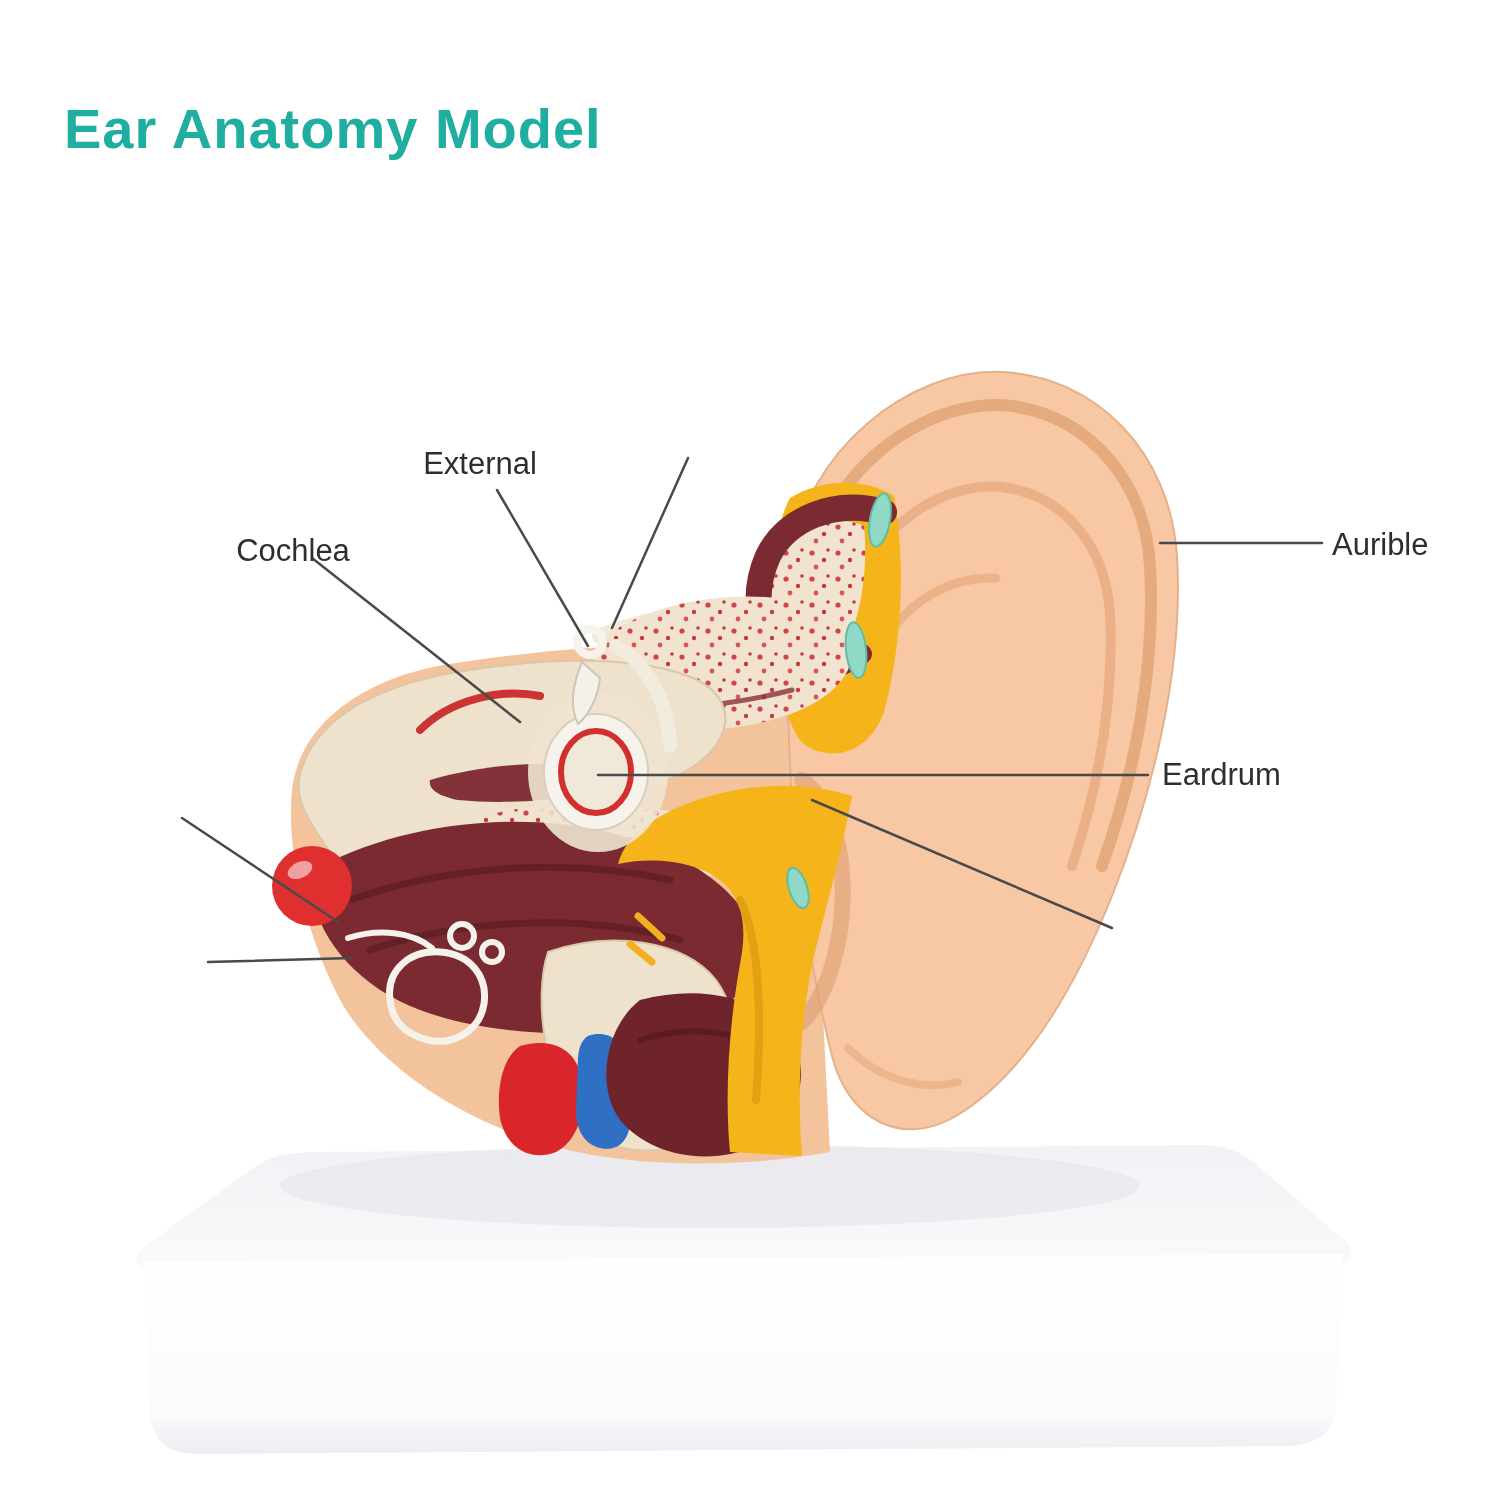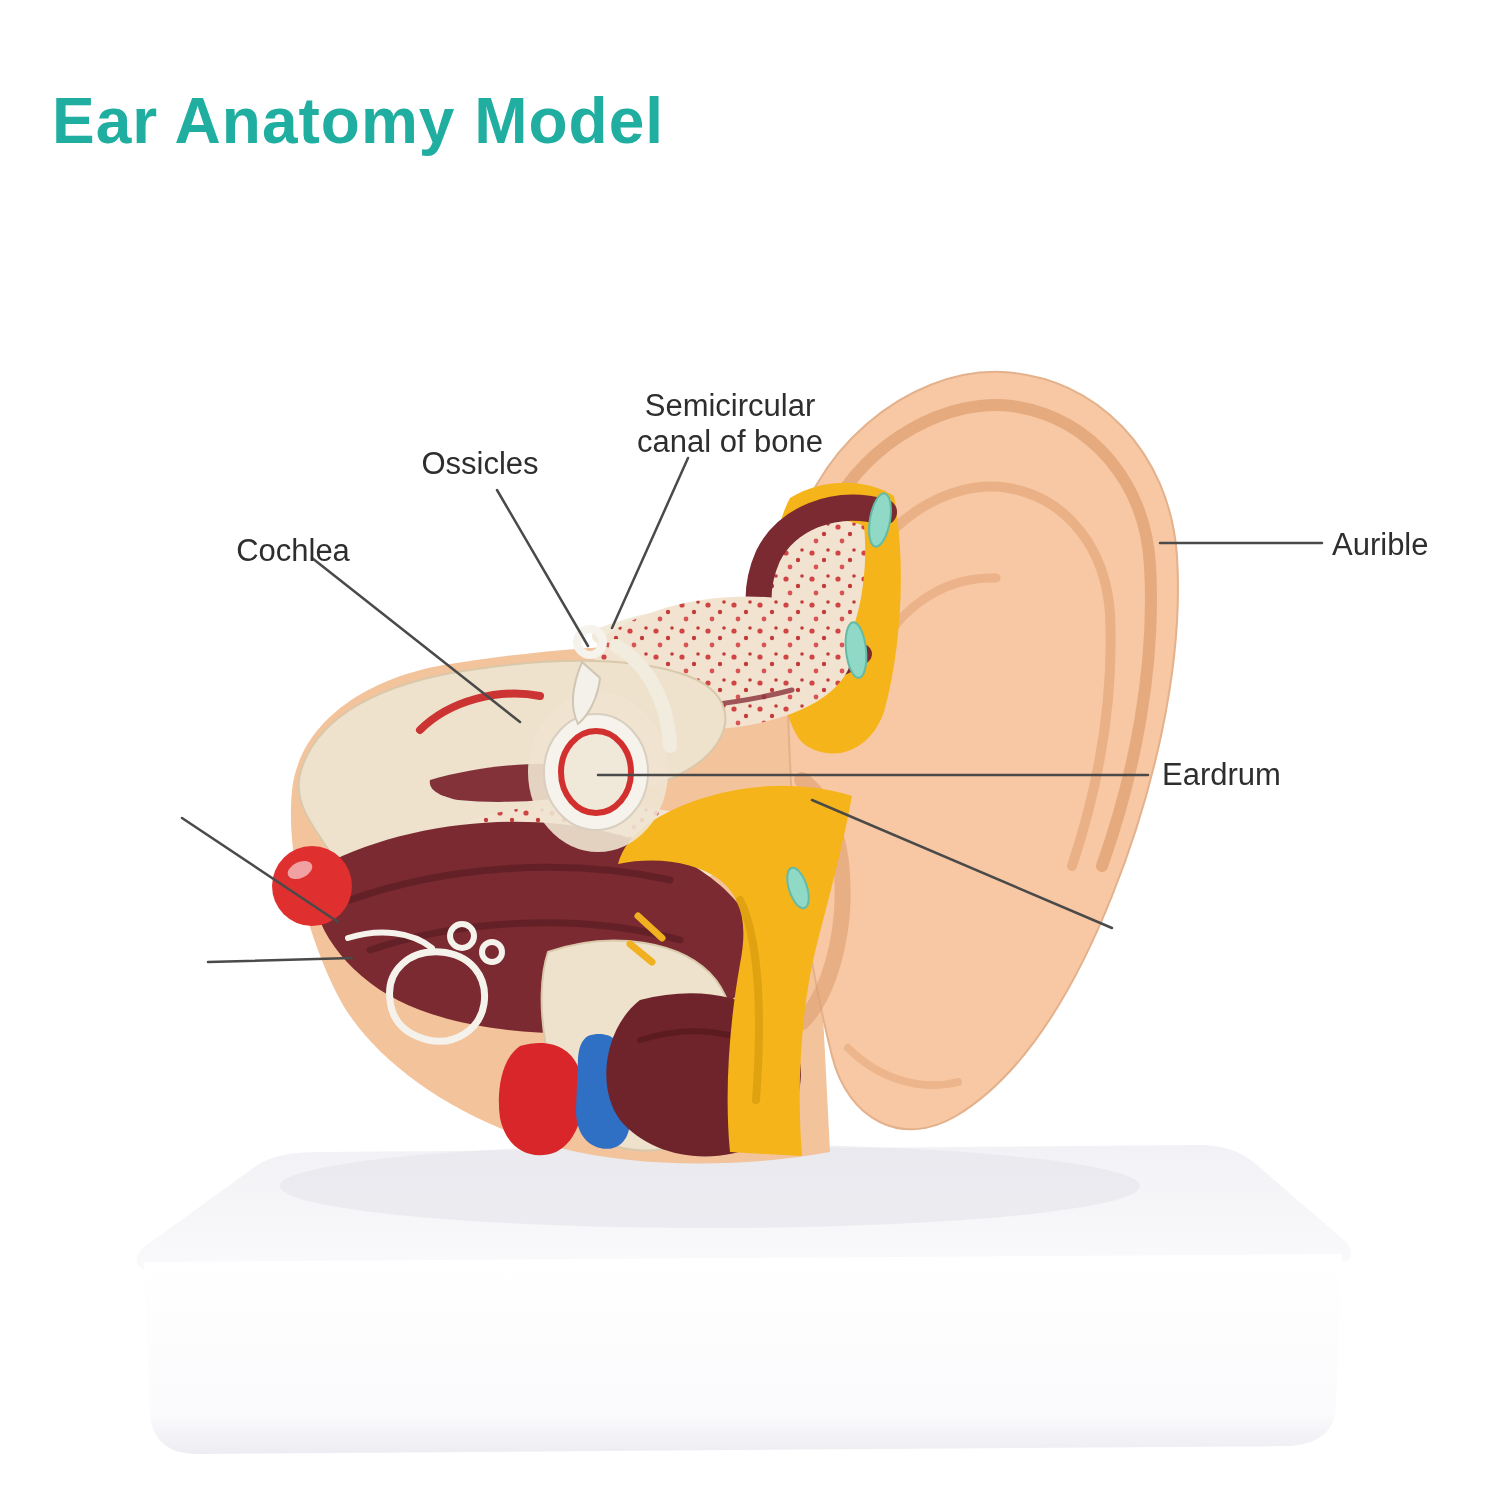--- a/index.html
+++ b/index.html
@@ -1,22 +1,22 @@
 <!DOCTYPE html>
 <html style="--accent: #1fae9f; --label-text: #2e2e2e; --leader-line: #4a4a4a; --skin: #f7c8a3; --skin-shade: #e2a478; --yellow: #f5b41a; --bone-cream: #eee2cd; --muscle-maroon: #7b2a31; --bright-red: #e02f2f; --teal-spot: #8fd9c6; --blue-part: #2f6fc4; --white-part: #f6f3ec; --base-white: #ffffff;"><head>
 <meta charset="utf-8">
 <style>
   html,body { margin:0; padding:0; background:#ffffff; }
   .stage {
     position:relative; width:1500px; height:1500px; background:#ffffff;
     overflow:hidden; font-family:"Liberation Sans", sans-serif;
   }
   .title {
-    position:absolute; left:52px; top:84px; margin:0;
-    font-size:64px; font-weight:700; letter-spacing:1px;
+    position:absolute; left:52px; top:84px; margin:12px;
+    font-size:56px; font-weight:700; letter-spacing:1px;
     color:var(--accent, #1fae9f);
   }
   .figure-svg { position:absolute; left:0; top:0; width:1500px; height:1500px; }
   .label {
     position:absolute; font-size:31px; line-height:36px;
     color:var(--label-text, #2e2e2e); white-space:pre-line; text-align:center;
   }
   .l-semicircular { left:585px; top:388px;  width:290px; }
   .l-ossicles     { left:385px; top:446px;  width:190px; }
   .l-cochlea      { left:198px; top:533px;  width:190px; }
@@ -160,20 +160,18 @@
       <line x1="497" y1="490" x2="588" y2="646"></line>
       <line x1="312" y1="558" x2="520" y2="722"></line>
       <line x1="182" y1="818" x2="338" y2="922"></line>
       <line x1="208" y1="962" x2="352" y2="958"></line>
       <line x1="1160" y1="543" x2="1322" y2="543"></line>
       <line x1="598" y1="775" x2="1148" y2="775"></line>
       <line x1="812" y1="800" x2="1112" y2="928"></line>
     </g>
   </svg>
 
-  <div class="label l-semicircular">Semicircular
-canal of bone</div>
-  <div class="label l-ossicles">Ossicles</div>
+  <div class="label l-ossicles">External</div>
   <div class="label l-cochlea">Cochlea</div>
   <div class="label l-aurible">Aurible</div>
   <div class="label l-eardrum">Eardrum</div>
 
 </div>
 
 </body></html>

